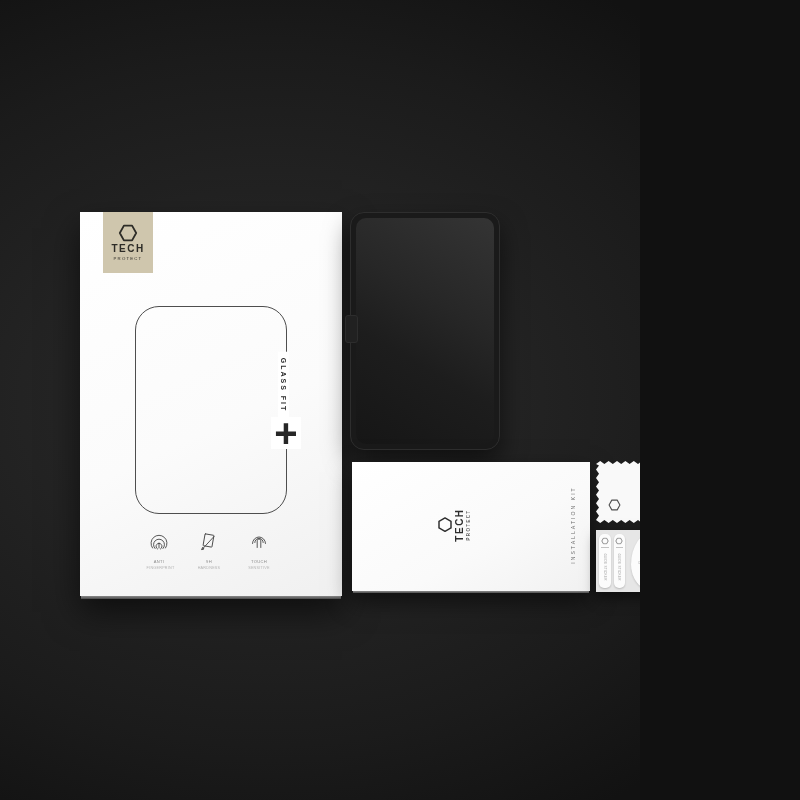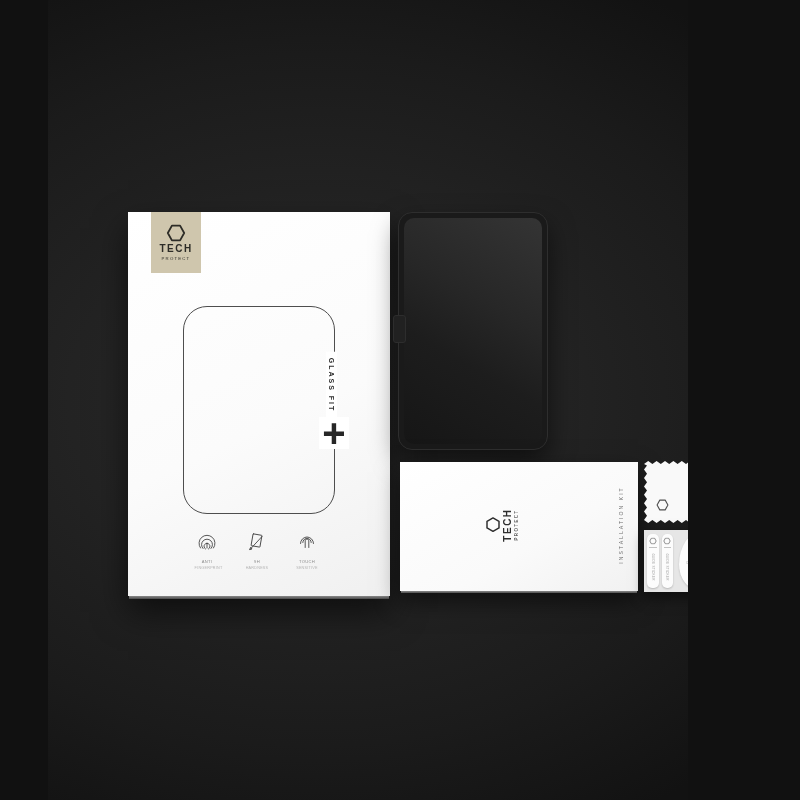--- a/index.html
+++ b/index.html
@@ -1,20 +1,19 @@
 <!DOCTYPE html>
 <html><head>
 <meta charset="utf-8">
 <style>
   html,body{margin:0;padding:0;background:#111;}
   #stage{
     position:relative;width:640px;height:800px;overflow:hidden;
     font-family:"Liberation Sans","DejaVu Sans",sans-serif;
     background:radial-gradient(ellipse 620px 480px at 42% 50%, #2a2a2a 0%, #232323 40%, #1b1b1b 72%, #121212 100%);
-    margin-left:48px;
   }
   
   #product-box{
     position:absolute;left:80px;top:212px;width:262px;height:384px;
     background:linear-gradient(155deg,#ffffff 0%,#fbfbfb 55%,#f0f0f0 100%);
     box-shadow:0 16px 32px rgba(0,0,0,.6);
   }
   #product-box::after{content:"";position:absolute;left:1px;right:1px;top:100%;height:3px;
     background:linear-gradient(#8a8a8a,#4a4a4a);}
   .logo-square{

